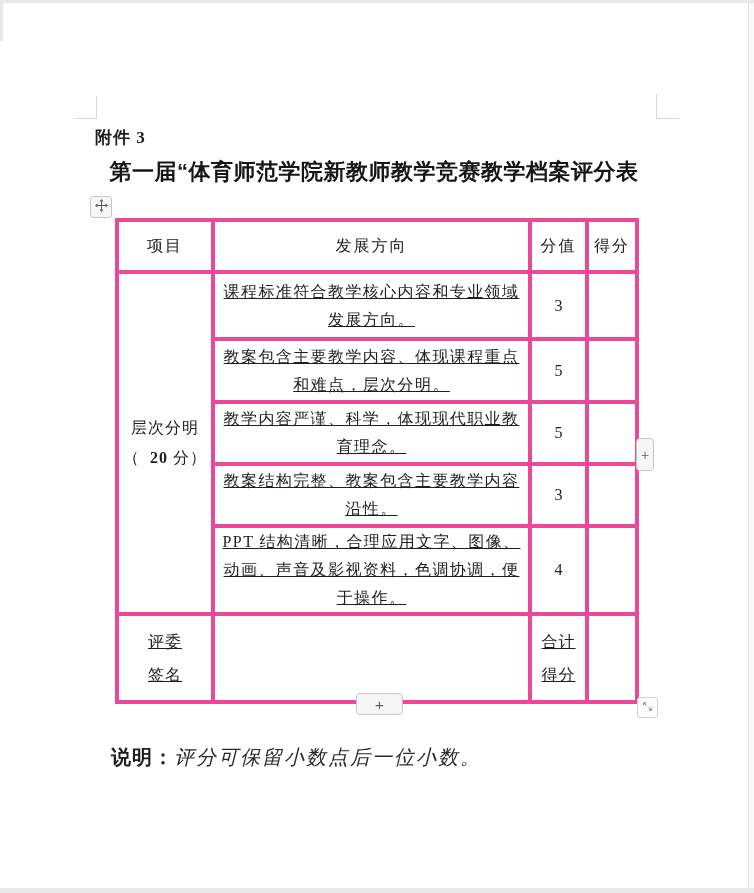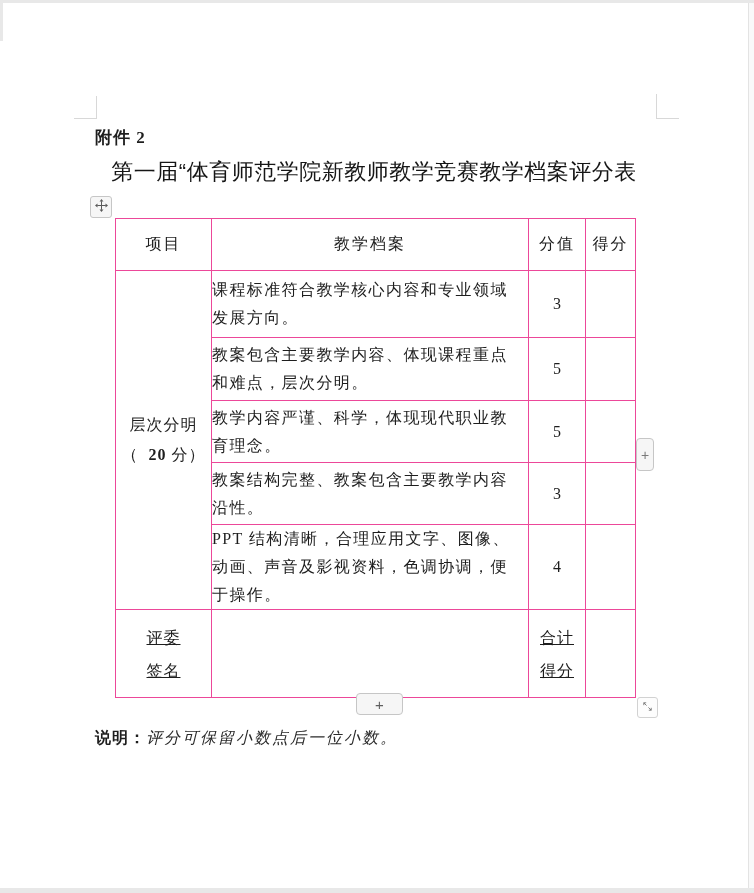--- a/index.html
+++ b/index.html
@@ -7,47 +7,47 @@
   .canvas{position:relative;width:754px;height:893px;background:#e8e8e8;overflow:hidden;}
   .page{position:absolute;left:0;top:3px;width:748px;height:885px;background:#ffffff;border-right:1px solid #e3e3e3;}
   .page-corner-notch{position:absolute;left:0;top:3px;width:3px;height:38px;background:#e8e8e8;}
 
   .margin-mark{position:absolute;}
   .mark-tl{left:74px;top:96px;width:22px;height:22px;border-right:1px solid #d8d8d8;border-bottom:1px solid #d8d8d8;}
   .mark-tr{left:656px;top:94px;width:22px;height:24px;border-left:1px solid #d8d8d8;border-bottom:1px solid #d8d8d8;}
 
   .attachment{position:absolute;left:95px;top:126px;font-size:17px;font-weight:600;color:#1e1e1e;letter-spacing:1px;}
   .doc-title{position:absolute;left:0;top:157px;width:748px;margin:0;text-align:center;
-    font-family:"Liberation Sans","DejaVu Sans",sans-serif;font-weight:normal;
+    font-family:"Liberation Sans","DejaVu Sans",sans-serif;font-weight:bold;
     font-size:22px;color:#161616;letter-spacing:0.5px;}
 
   .handle{position:absolute;display:flex;align-items:center;justify-content:center;
     background:#f6f6f6;border:1px solid #c6c6c6;border-radius:3px;box-sizing:border-box;z-index:5;cursor:pointer;}
   .move-handle{left:90px;top:196px;width:22px;height:22px;}
   .add-col-btn{left:636px;top:438px;width:18px;height:33px;border-radius:4px;color:#7a7a7a;
     font-family:"Liberation Sans",sans-serif;font-size:14px;line-height:1;}
   .add-row-btn{left:356px;top:693px;width:47px;height:22px;border-radius:4px;color:#5f5f5f;
     font-family:"Liberation Sans",sans-serif;font-size:15px;line-height:1;}
   .resize-handle{left:637px;top:697px;width:21px;height:21px;background:#fdfdfd;border-color:#d2d2d2;}
 
   table.score{position:absolute;left:115px;top:218px;width:520px;border-collapse:collapse;table-layout:fixed;
     color:#1e1e1e;}
-  table.score td,table.score th{border:1px solid #ec4899;padding:0;vertical-align:middle;
+  table.score td,table.score th{border:4px solid #ec4899;padding:0;vertical-align:middle;
     font-weight:normal;font-size:16px;}
   .r-head{height:52px;}
   .r1{height:67px;} .r2{height:63px;} .r3{height:62px;margin-top:16px;} .r4{height:62px;} .r5{height:83px;}
   .r-foot{height:88px;}
   th.hdr{text-align:center;letter-spacing:2px;}
   td.cat{text-align:center;letter-spacing:1px;line-height:30px;}
   td.cat b{font-size:16px;margin-left:10px;}
-  td.req{text-align:left;padding:4px 6px 4px 9px;line-height:28px;letter-spacing:1.4px;white-space:pre-line;}
+  td.req{text-align:center;padding:4px 6px 4px 9px;line-height:28px;letter-spacing:1.4px;white-space:pre-line;text-decoration:underline;}
   td.score-val{text-align:center;font-weight:bold;font-size:17px;}
   td.two-line{text-align:center;line-height:33px;letter-spacing:1px;text-decoration:underline;}
 
-  .note{position:absolute;left:95px;top:728px;margin:0;font-size:16px;color:#1e1e1e;}
+  .note{position:absolute;left:95px;top:728px;margin:16px;font-size:20px;color:#1e1e1e;}
   .note .note-label{font-family:"Liberation Sans","DejaVu Sans",sans-serif;font-weight:bold;letter-spacing:1px;}
   .note .note-text{font-style:italic;letter-spacing:2px;color:#2a2a2a;}
 
   .strip{position:absolute;left:0;width:754px;background:#e8e8e8;}
   .strip-top{top:0;height:3px;}
   .strip-bottom{top:888px;height:5px;}
   .right-sliver{position:absolute;left:749px;top:3px;width:5px;height:885px;background:#f9f9f9;}
 </style>
 </head>
 <body>
@@ -55,21 +55,21 @@
 <div class="canvas">
   <div class="page"></div>
   <div class="page-corner-notch"></div>
   <div class="strip strip-top"></div>
   <div class="strip strip-bottom"></div>
   <div class="right-sliver"></div>
 
   <div class="margin-mark mark-tl"></div>
   <div class="margin-mark mark-tr"></div>
 
-  <div class="attachment">附件 2</div>
+  <div class="attachment">附件 3</div>
   <h1 class="doc-title">第一届“体育师范学院新教师教学竞赛教学档案评分表</h1>
 
   <div class="handle move-handle">
     <span>
       <svg width="13" height="13" viewBox="0 0 14 14">
         <g stroke="#5a5a5a" stroke-width="1.1">
           <line x1="7" y1="2.4" x2="7" y2="11.6"></line>
           <line x1="2.4" y1="7" x2="11.6" y2="7"></line>
         </g>
         <g fill="#5a5a5a">
@@ -85,21 +85,21 @@
   <table class="score">
     <colgroup>
       <col style="width:96px">
         <col style="width:317px">
         <col style="width:57px">
         <col style="width:50px">
     </colgroup>
     <thead>
       <tr class="r-head">
         <th class="hdr">项目</th>
-        <th class="hdr">教学档案</th>
+        <th class="hdr">发展方向</th>
         <th class="hdr">分值</th>
         <th class="hdr">得分</th>
       </tr>
     </thead>
     <tbody>
       <tr class="r1">
         <td class="cat" rowspan="5">
           <div>层次分明</div>
           <div><span>（</span><b>20</b><span> 分）</span></div>
         </td>

